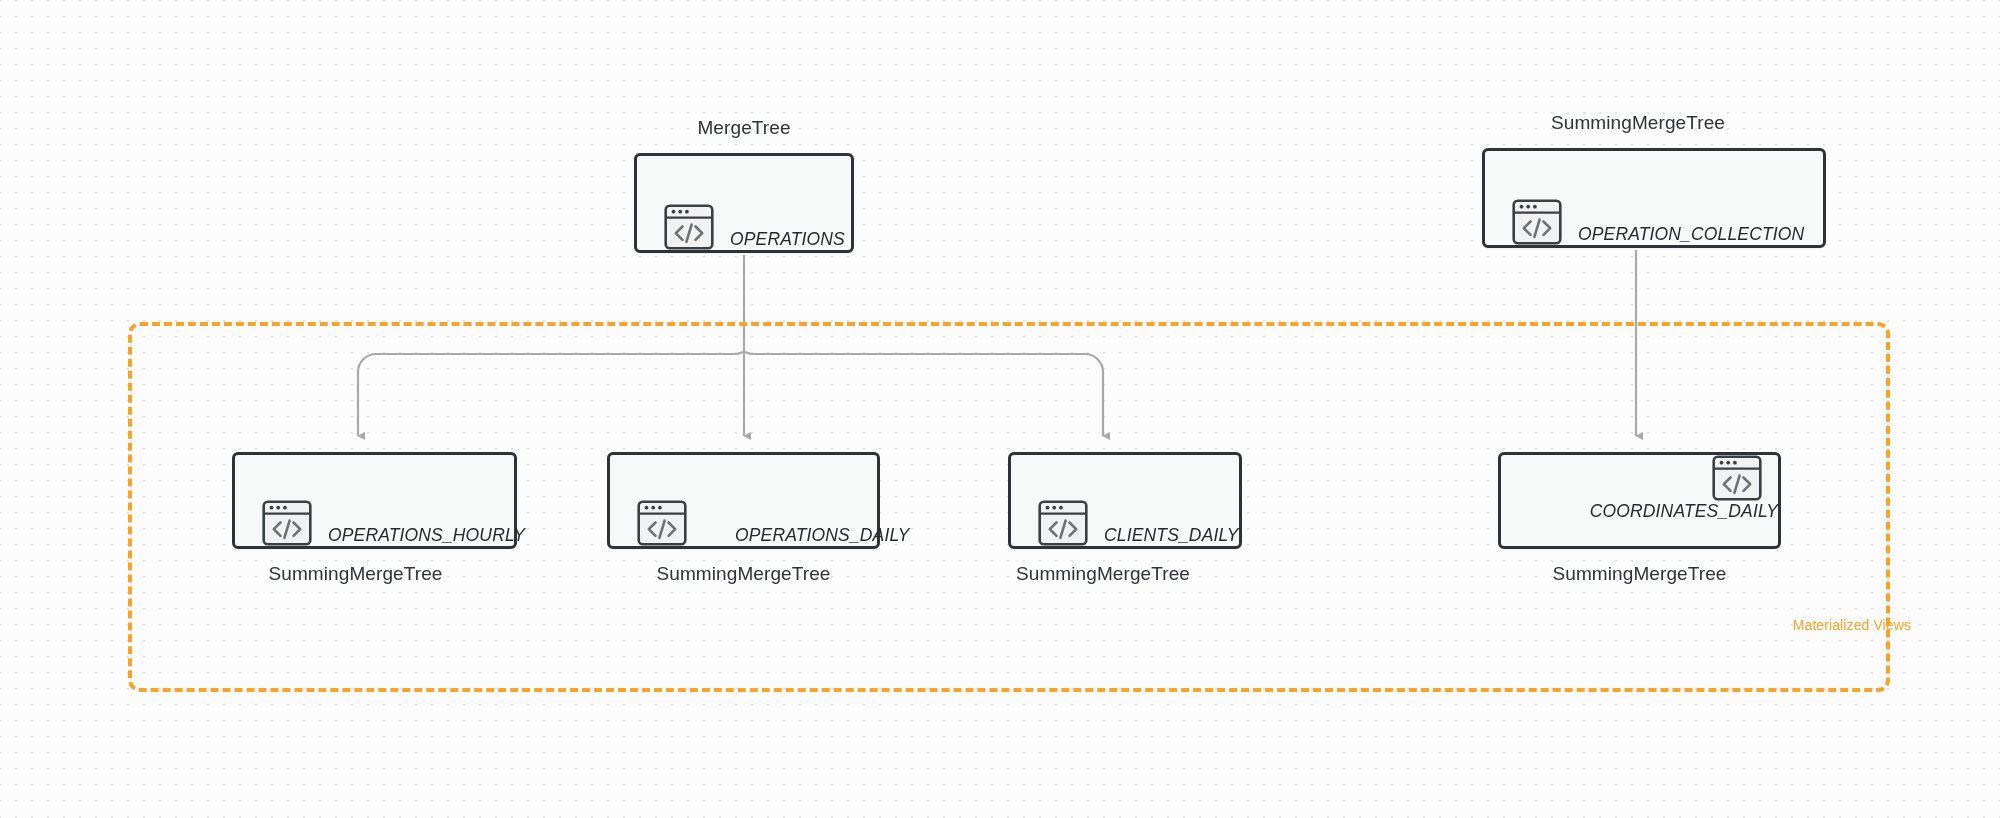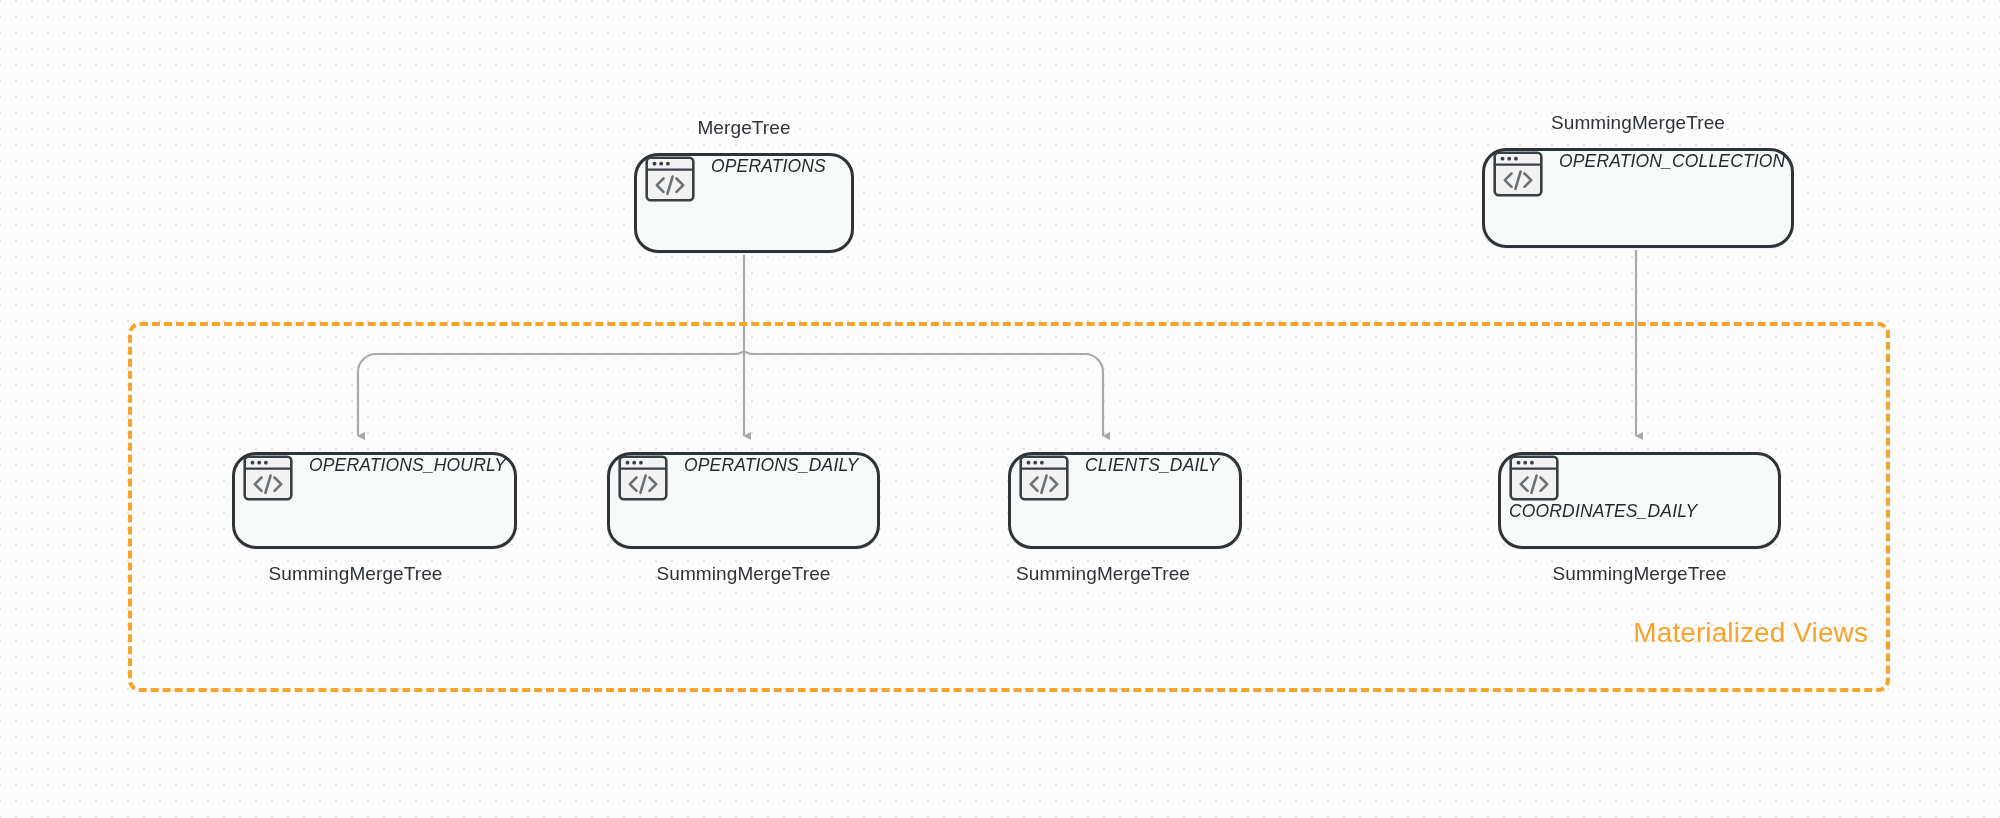--- a/index.html
+++ b/index.html
@@ -34,36 +34,37 @@
   .group-frame {
     position: absolute;
     box-sizing: border-box;
     border: 4px dashed #f7a32c;
     border-radius: 12px;
     background: transparent;
   }
   .group-label {
     position: absolute;
     color: #f7a32c;
-    font-size: 28px;
+    font-size: 14px;
     font-family: "Liberation Sans", sans-serif;
     white-space: nowrap;
     letter-spacing: 0.1px;
+    margin-left: 43px;
   }
 
   
   .node {
     position: absolute;
     box-sizing: border-box;
     background: #f7f8f8;
     border: 3.2px solid #2e3338;
-    border-radius: 24px;
+    border-radius: 6px;
     display: flex;
-    align-items: flex-start;
-    padding-left: 8px;
+    align-items: flex-end;
+    padding-left: 27px;
     box-shadow: 0 1px 1px rgba(0,0,0,0.05);
   }
   .node-icon {
     flex: 0 0 auto;
     width: 50px;
     height: 46px;
     position: relative;
     margin-right: 16px;
   }
   .node-icon svg { display: block; }
@@ -121,21 +122,21 @@
     <circle cx="16.2" cy="7.7" r="1.9" fill="#3a3f44"></circle>
     <circle cx="22.9" cy="7.7" r="1.9" fill="#3a3f44"></circle>
     <path d="M18.5 22.5 L11.8 29.2 L18.5 35.9" fill="none" stroke="#6c7176" stroke-width="2.6" stroke-linecap="round" stroke-linejoin="round"></path>
     <path d="M31.5 22.5 L38.2 29.2 L31.5 35.9" fill="none" stroke="#6c7176" stroke-width="2.6" stroke-linecap="round" stroke-linejoin="round"></path>
     <line x1="27.6" y1="20.6" x2="22.4" y2="37.8" stroke="#6c7176" stroke-width="2.6" stroke-linecap="round"></line>
   </svg>
         </span>
         <span class="node-title" style="color: rgb(38, 41, 45);">OPERATIONS</span>
       </div>
       <div class="engine-caption" style="left: 744px; transform: translateX(-50%); top: 117px;">MergeTree</div>
-      <div class="node" style="left: 1482px; top: 148px; width: 312px; height: 100px; border-color: rgb(46, 51, 56); background: rgb(247, 248, 248);">
+      <div class="node" style="left: 1482px; top: 148px; width: 344px; height: 100px; border-color: rgb(46, 51, 56); background: rgb(247, 248, 248);">
         <span class="node-icon">
           <svg width="50" height="46" viewBox="0 0 50 46" xmlns="http://www.w3.org/2000/svg">
     <rect x="1.7" y="1.7" width="46.6" height="42.6" rx="4" ry="4" fill="#f2f2f2" stroke="#3a3f44" stroke-width="2.6"></rect>
     <line x1="1.7" y1="13.6" x2="48.3" y2="13.6" stroke="#3a3f44" stroke-width="2.2"></line>
     <circle cx="9.5" cy="7.7" r="1.9" fill="#3a3f44"></circle>
     <circle cx="16.2" cy="7.7" r="1.9" fill="#3a3f44"></circle>
     <circle cx="22.9" cy="7.7" r="1.9" fill="#3a3f44"></circle>
     <path d="M18.5 22.5 L11.8 29.2 L18.5 35.9" fill="none" stroke="#6c7176" stroke-width="2.6" stroke-linecap="round" stroke-linejoin="round"></path>
     <path d="M31.5 22.5 L38.2 29.2 L31.5 35.9" fill="none" stroke="#6c7176" stroke-width="2.6" stroke-linecap="round" stroke-linejoin="round"></path>
     <line x1="27.6" y1="20.6" x2="22.4" y2="37.8" stroke="#6c7176" stroke-width="2.6" stroke-linecap="round"></line>
@@ -153,21 +154,21 @@
     <circle cx="16.2" cy="7.7" r="1.9" fill="#3a3f44"></circle>
     <circle cx="22.9" cy="7.7" r="1.9" fill="#3a3f44"></circle>
     <path d="M18.5 22.5 L11.8 29.2 L18.5 35.9" fill="none" stroke="#6c7176" stroke-width="2.6" stroke-linecap="round" stroke-linejoin="round"></path>
     <path d="M31.5 22.5 L38.2 29.2 L31.5 35.9" fill="none" stroke="#6c7176" stroke-width="2.6" stroke-linecap="round" stroke-linejoin="round"></path>
     <line x1="27.6" y1="20.6" x2="22.4" y2="37.8" stroke="#6c7176" stroke-width="2.6" stroke-linecap="round"></line>
   </svg>
         </span>
         <span class="node-title" style="color: rgb(38, 41, 45);">OPERATIONS_HOURLY</span>
       </div>
       <div class="engine-caption" style="left: 355.5px; transform: translateX(-50%); top: 563px;">SummingMergeTree</div>
-      <div class="node" style="left: 607px; top: 452px; width: 273px; height: 97px; border-color: rgb(46, 51, 56); background: rgb(247, 248, 248);">
+      <div class="node" style="left: 607px; top: 452px; width: 273px; height: 97px; border-color: rgb(46, 51, 56); background: rgb(247, 248, 248); gap: 32px;">
         <span class="node-icon">
           <svg width="50" height="46" viewBox="0 0 50 46" xmlns="http://www.w3.org/2000/svg">
     <rect x="1.7" y="1.7" width="46.6" height="42.6" rx="4" ry="4" fill="#f2f2f2" stroke="#3a3f44" stroke-width="2.6"></rect>
     <line x1="1.7" y1="13.6" x2="48.3" y2="13.6" stroke="#3a3f44" stroke-width="2.2"></line>
     <circle cx="9.5" cy="7.7" r="1.9" fill="#3a3f44"></circle>
     <circle cx="16.2" cy="7.7" r="1.9" fill="#3a3f44"></circle>
     <circle cx="22.9" cy="7.7" r="1.9" fill="#3a3f44"></circle>
     <path d="M18.5 22.5 L11.8 29.2 L18.5 35.9" fill="none" stroke="#6c7176" stroke-width="2.6" stroke-linecap="round" stroke-linejoin="round"></path>
     <path d="M31.5 22.5 L38.2 29.2 L31.5 35.9" fill="none" stroke="#6c7176" stroke-width="2.6" stroke-linecap="round" stroke-linejoin="round"></path>
     <line x1="27.6" y1="20.6" x2="22.4" y2="37.8" stroke="#6c7176" stroke-width="2.6" stroke-linecap="round"></line>

